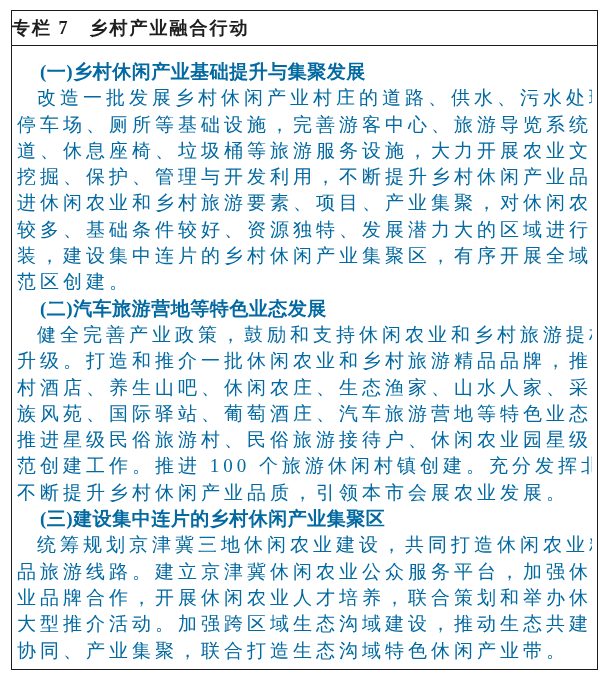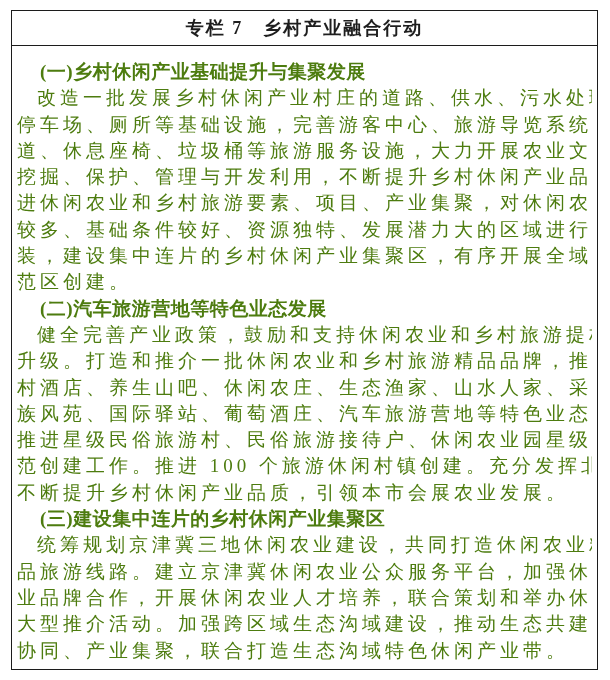--- a/index.html
+++ b/index.html
@@ -20,40 +20,40 @@
     border: 1.5px solid #1c1c1c;
     box-sizing: border-box;
     background: #ffffff;
   }
   .panel-header {
     height: 35px;
     border-bottom: 1.5px solid #1c1c1c;
     box-sizing: border-box;
     display: flex;
     align-items: center;
-    justify-content: center;
+    justify-content: flex-start;
   }
   .panel-title {
     font-size: 18px;
     font-weight: bold;
     color: #1e1e1e;
     letter-spacing: 2px;
     white-space: nowrap;
   }
   .panel-body {
     padding: 13px 5px 0 5px;
     color: #232323;
   }
   .line {
     font-size: 19px;
     height: 26.3px;
     line-height: 26.3px;
     white-space: nowrap;
     overflow: hidden;
-    color: #4d7c0f;
+    color: #0369a1;
   }
   
   .line.j {
     letter-spacing: 4px;
     text-align: justify;
     text-align-last: justify;
   }
   
   .line.end {
     letter-spacing: 4px;

